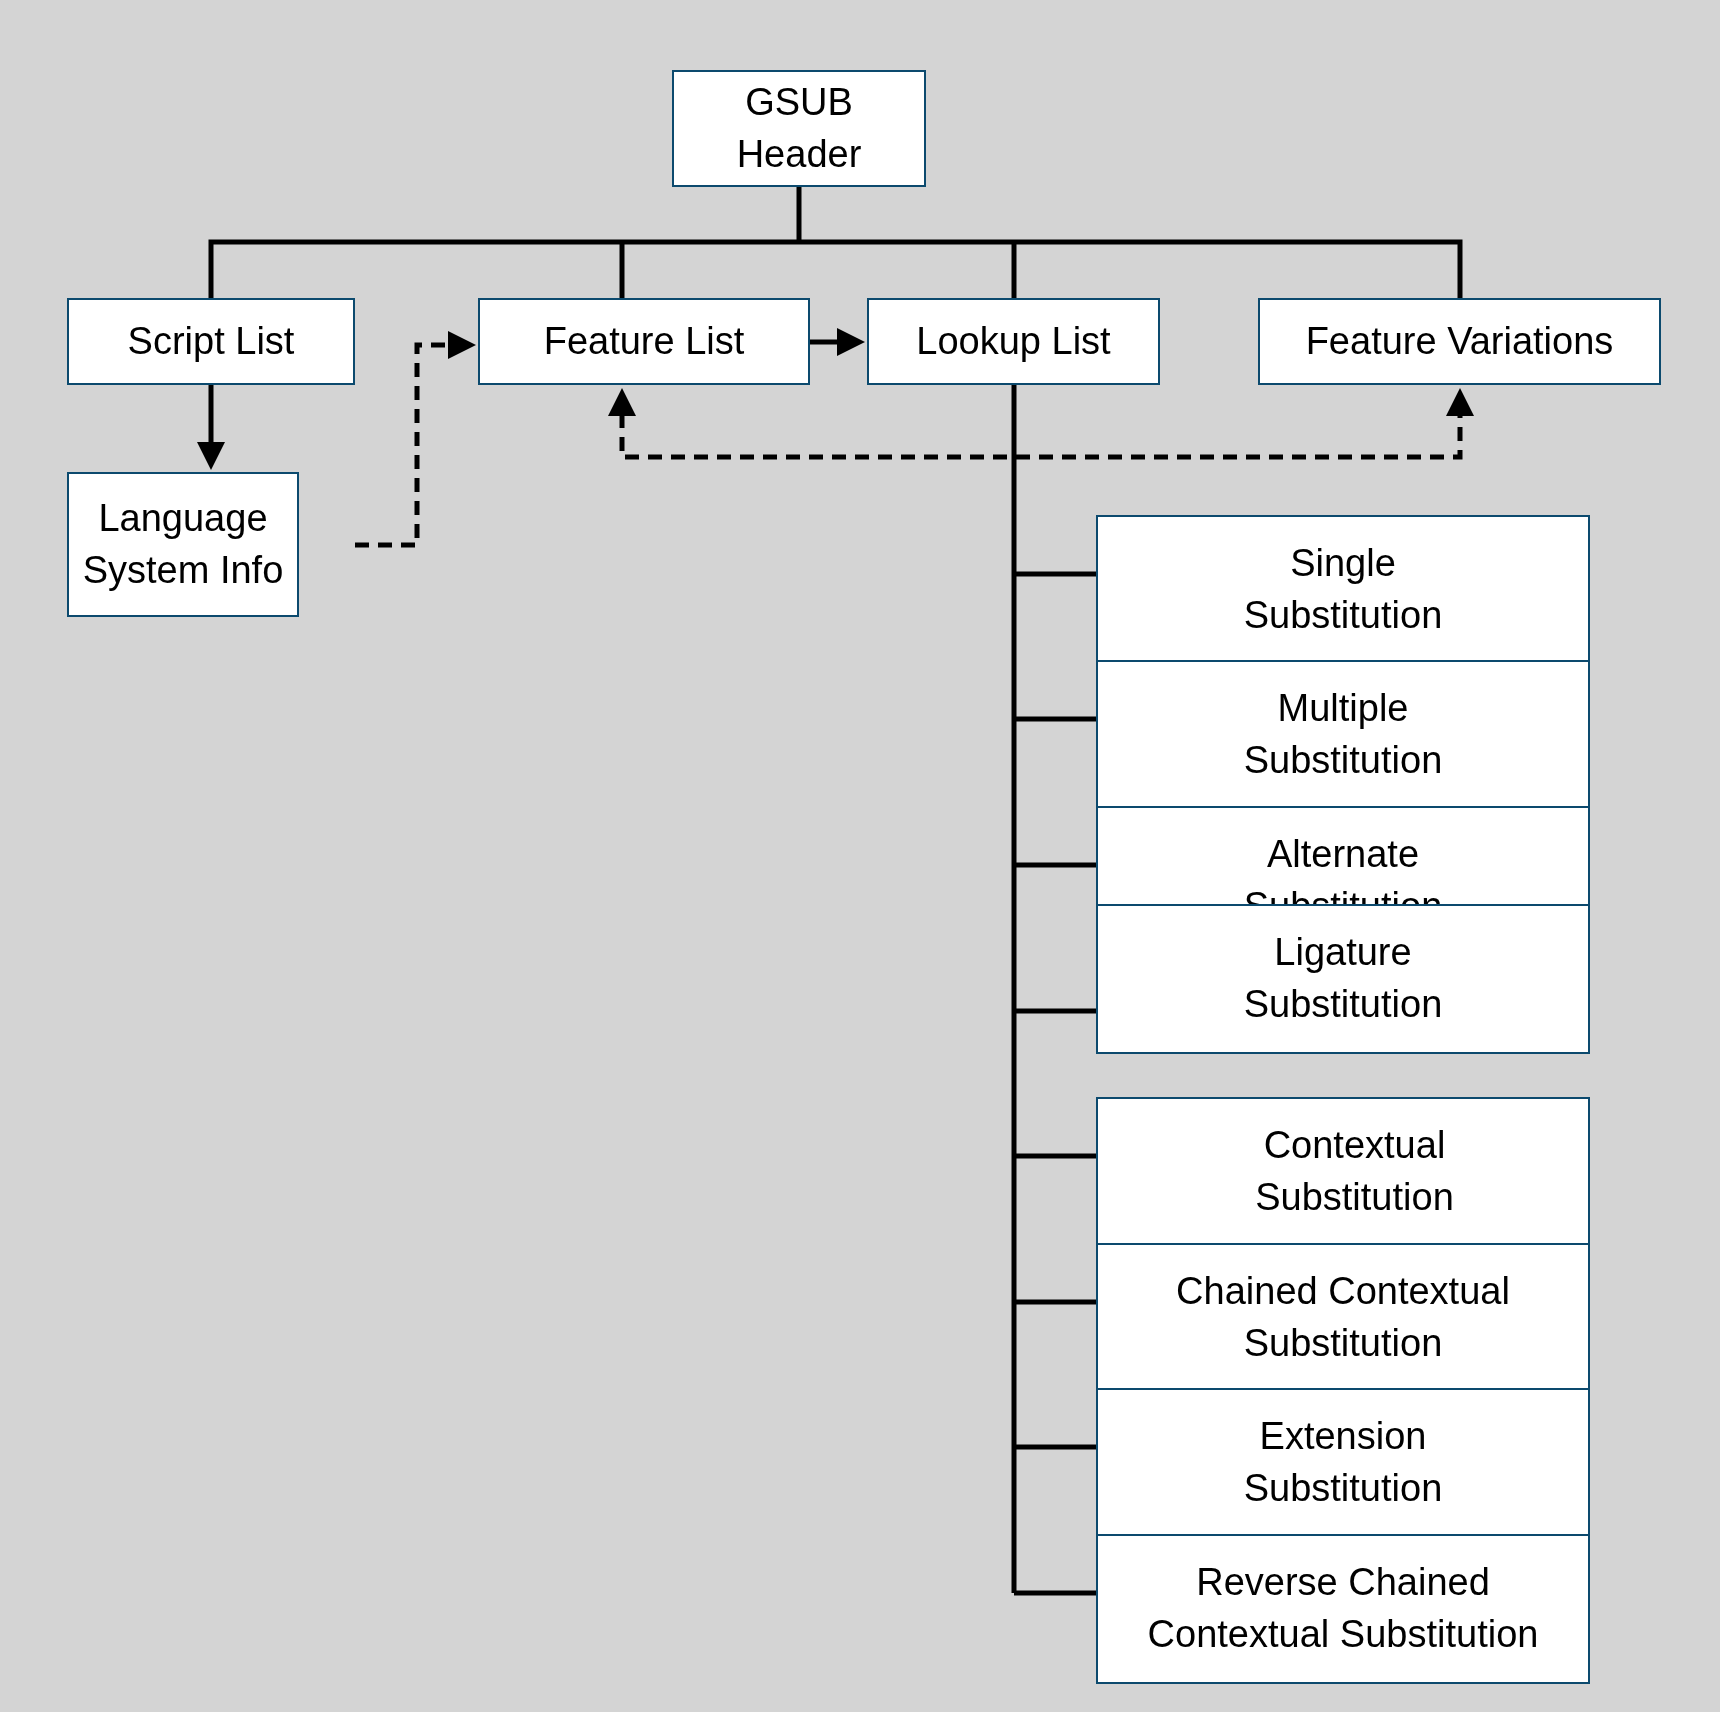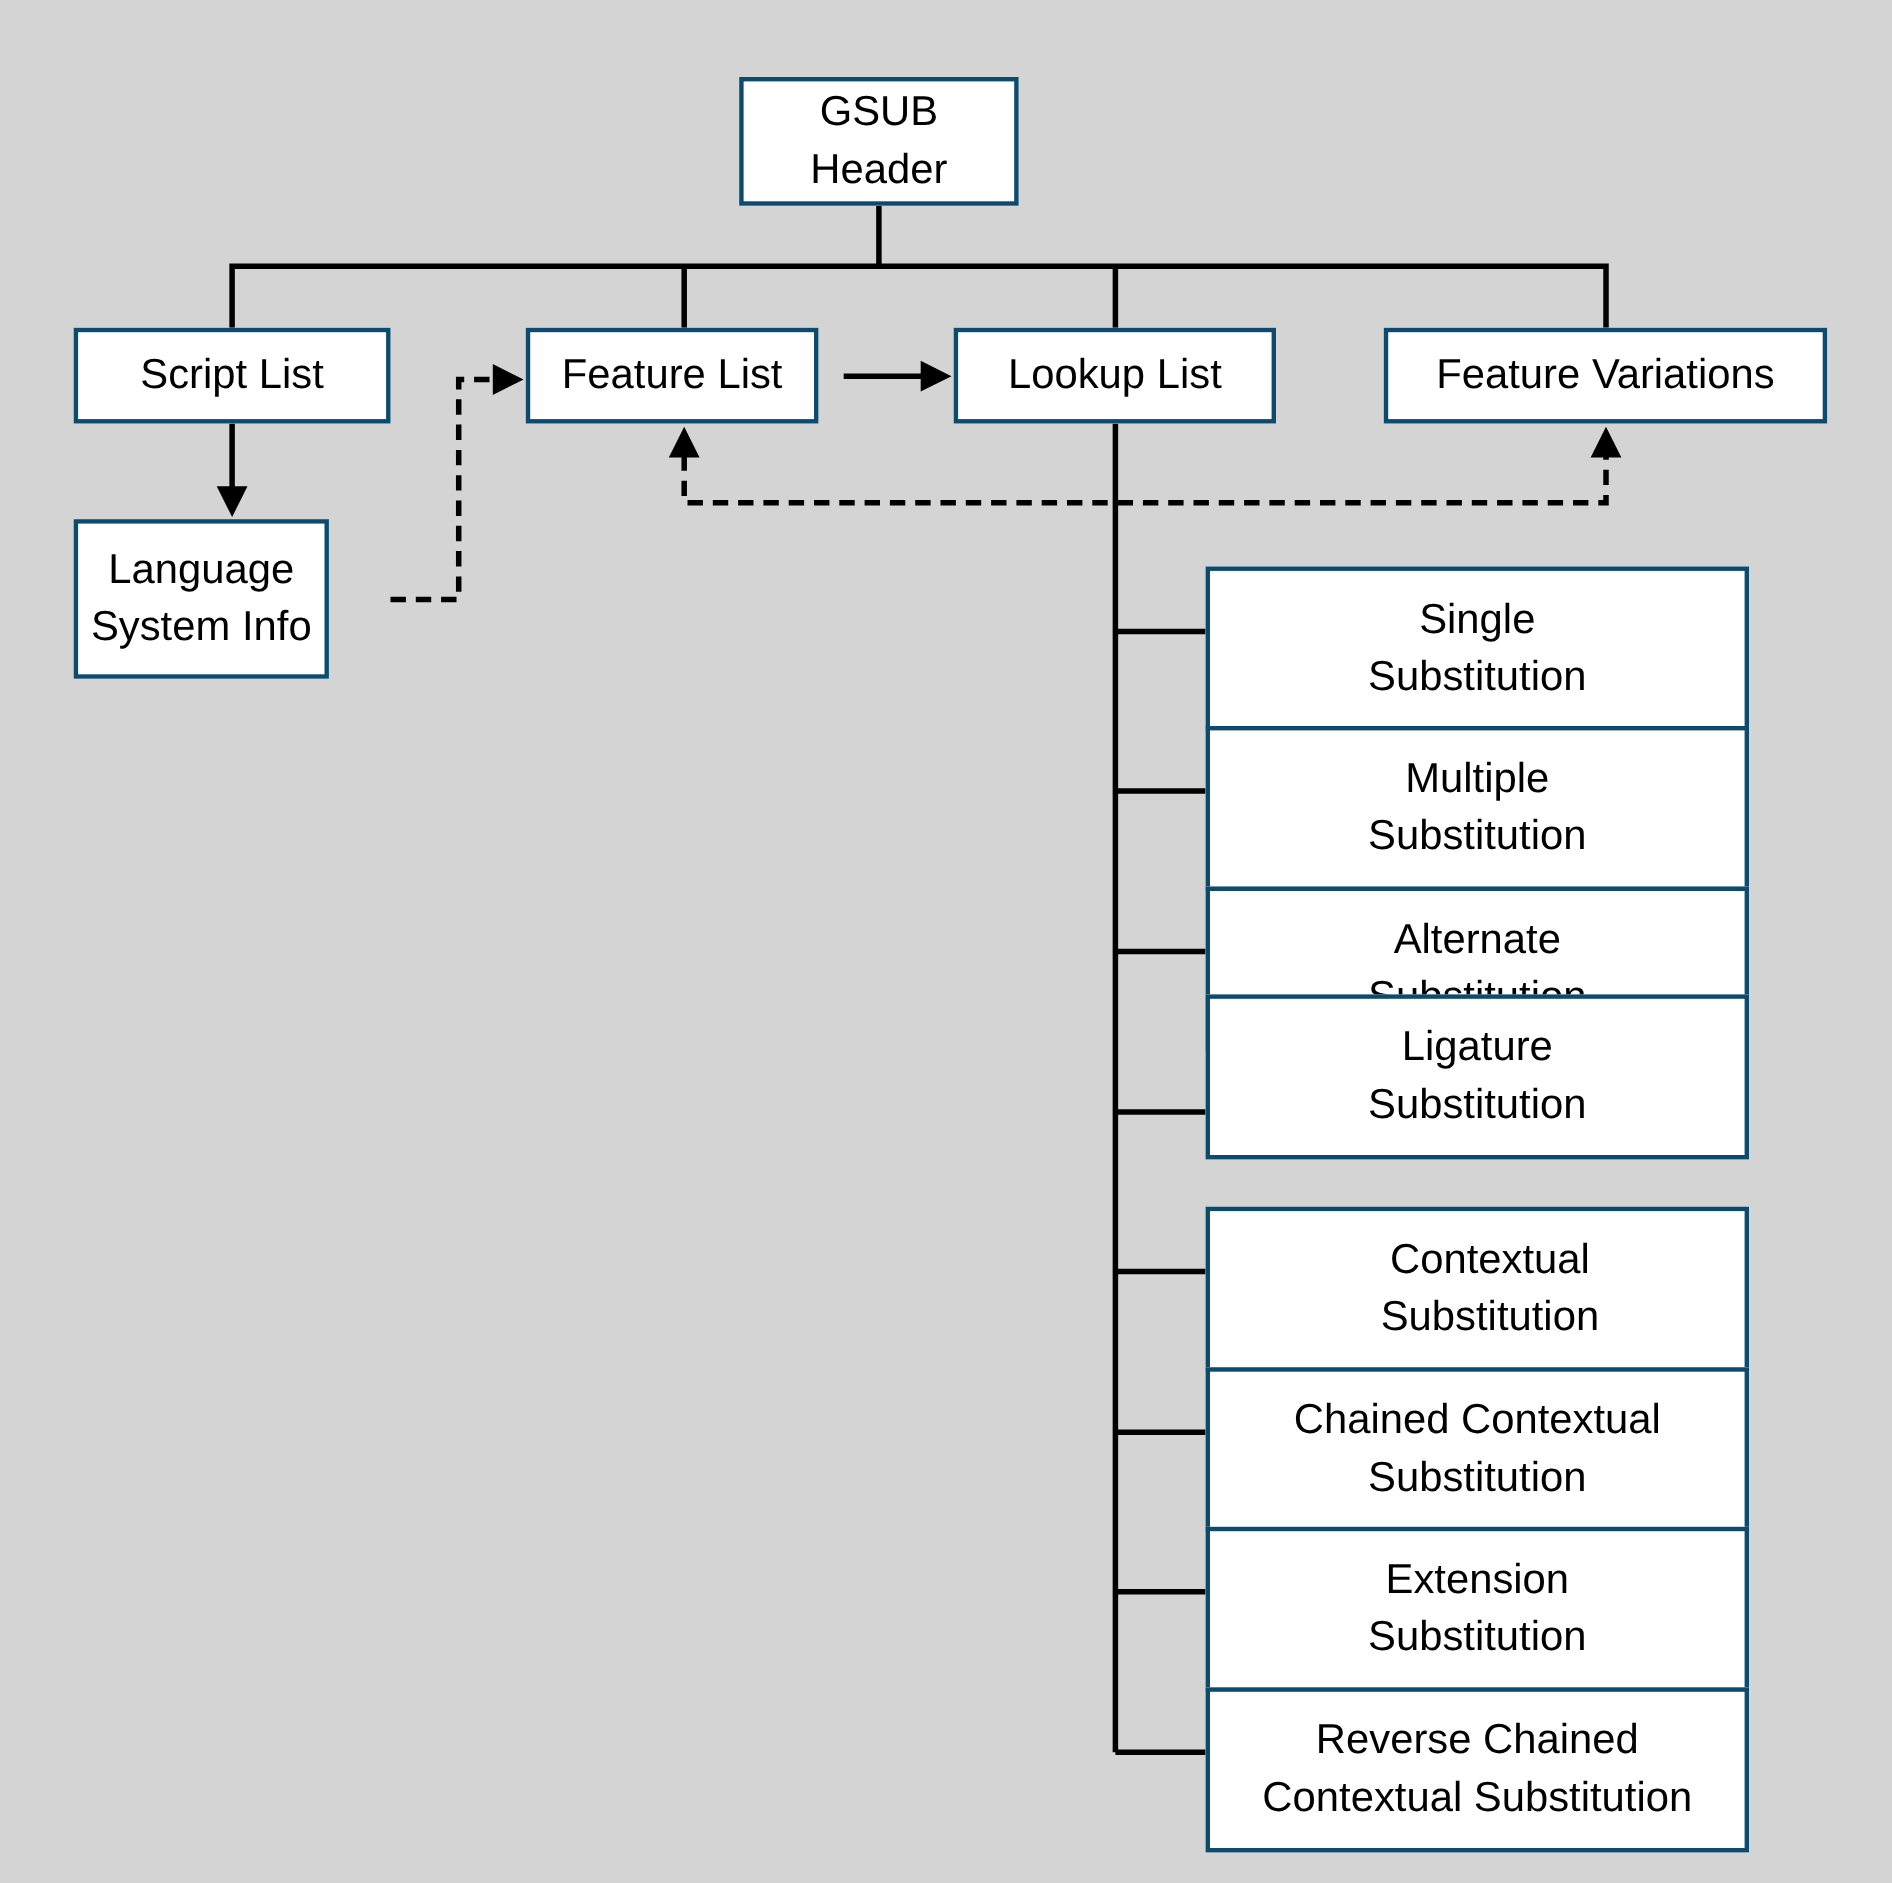--- a/index.html
+++ b/index.html
@@ -17,34 +17,34 @@
     left: 0; top: 0;
     width: 1720px; height: 1712px;
   }
   #wires path { fill: none; stroke: #000; stroke-width: 5; }
   #wires path.dashed { stroke-dasharray: 14 9; }
   #wires polygon { fill: #000; stroke: none; }
   .node {
     position: absolute;
     box-sizing: border-box;
     background: #ffffff;
-    border: 4px solid #0c4a6e;
+    border: 2px solid #0c4a6e;
     color: #000000;
     display: flex;
     align-items: center;
     justify-content: center;
     text-align: center;
     white-space: pre-line;
     font-size: 38px;
     line-height: 1.36;
   }
   
   .n-gsub     { left: 672px;  top: 70px;   width: 254px; height: 117px; }
   .n-script   { left: 67px;   top: 298px;  width: 288px; height: 87px;  }
-  .n-feature  { left: 478px;  top: 298px;  width: 266px; height: 87px;  }
+  .n-feature  { left: 478px;  top: 298px;  width: 332px; height: 87px;  }
   .n-lookup   { left: 867px;  top: 298px;  width: 293px; height: 87px;  }
   .n-featvar  { left: 1258px; top: 298px;  width: 403px; height: 87px;  }
   .n-langsys  { left: 67px;   top: 472px;  width: 232px; height: 145px; }
   .n-sub      { left: 1096px; width: 494px; height: 150px; }
   .n-sub0 { top: 515px; }
   .n-sub1 { top: 660px; }
   .n-sub2 { top: 806px; }
   .n-sub3 { top: 904px; }
   .n-sub4 { top: 1097px; padding-left: 23px; }
   .n-sub5 { top: 1243px; }

